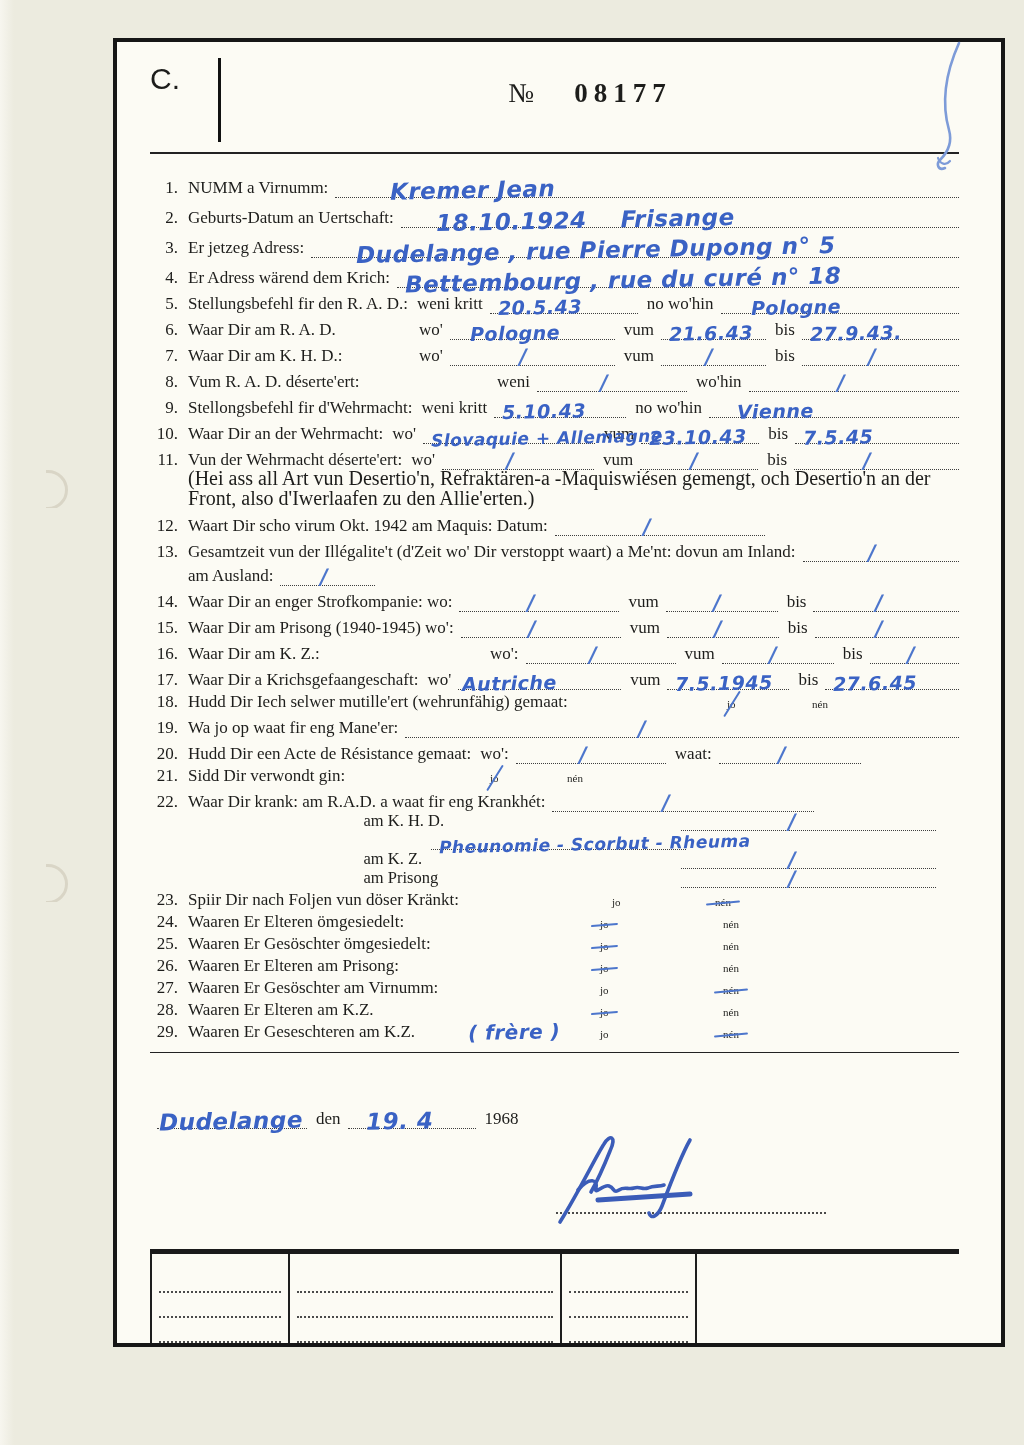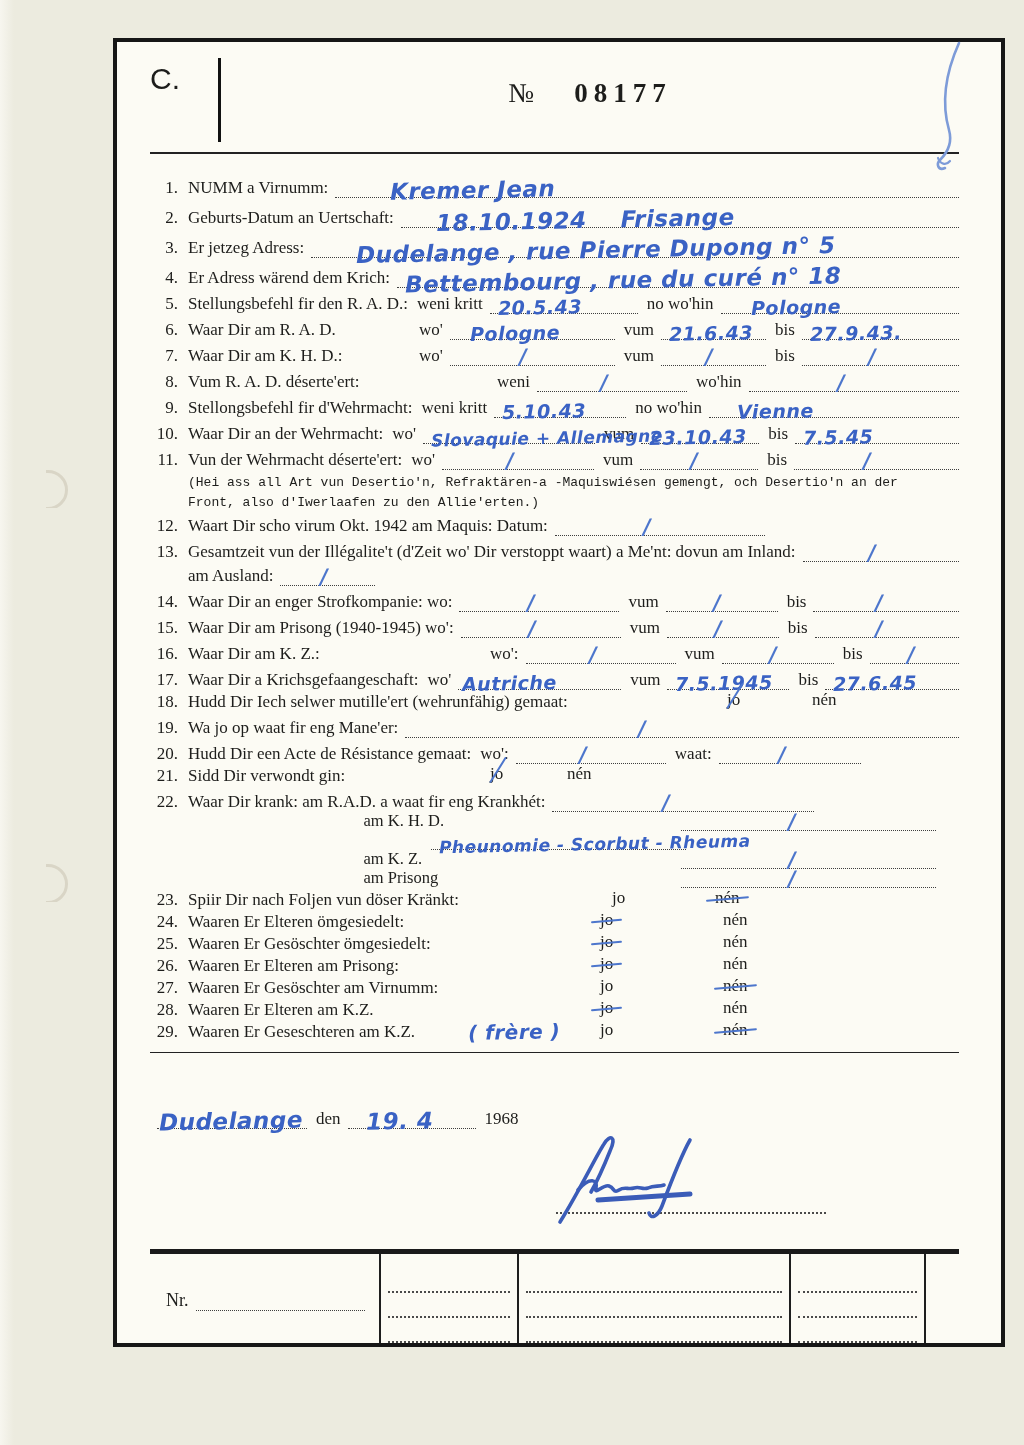--- a/index.html
+++ b/index.html
@@ -35,25 +35,25 @@
   .pre { margin-left:9px; white-space:nowrap; flex:none; }
   .dots { border-bottom:1.7px dotted #3e3e3e; height:14px; position:relative; margin-left:7px; flex:none; }
   .dots.grow { flex:1; }
   .hw {
     position:absolute; left:8px; bottom:-5px; white-space:nowrap;
     font-family:"DejaVu Sans", sans-serif; font-style:italic; font-weight:bold;
     color:#3a62c4; font-size:19px; letter-spacing:.5px; transform:rotate(-1.2deg);
   }
   .hw.big { font-size:23px; bottom:-6px; }
   .hw.slash { font-size:21px; font-weight:600; color:#4d76cc; left:42%; bottom:-4px; }
-  .noterow { display:flex; height:20px; font-size:13px; align-items:flex-end;font-family:Liberation Mono, monospace; }
+  .noterow { display:flex; height:20px; font-size:20px; align-items:flex-end; }
   .noterow .notetext { margin-left:38px; white-space:nowrap; }
   .subrow { display:flex; height:19px; font-size:16.5px; align-items:flex-end; position:relative;justify-content:center; }
   .sublbl { margin-left:190px; width:310px; flex:none; white-space:nowrap; }
-  .jo,.nen { position:absolute; bottom:2px; font-size:17px; }
+  .jo,.nen { position:absolute; bottom:2px; font-size:11px; }
   .mark-line::after {
     content:''; position:absolute; left:-9px; right:-9px; top:52%; height:2.2px;
     background:#4d76cc; transform:rotate(-5deg); border-radius:2px;
   }
   .mark-slash::after {
     content:''; position:absolute; left:52%; top:-9px; height:30px; width:2.2px;
     background:#4d76cc; transform:rotate(32deg); border-radius:2px;
   }
   .yn-hw { bottom:-2px; font-size:20px; }
 
@@ -435,24 +435,20 @@
         <span class="hw big" style="left:2px;">Dudelange</span>
       </span>
       <span class="pre">den</span>
       <span class="dots" style="width:128px;">
         <span class="hw big" style="left:18px;">19. 4</span>
       </span>
       <span class="pre">1968</span>
     </div>
 
     <div class="btable">
-      <div class="bcell bc1">
-        <span class="nr">Nr.</span>
-        <span class="dots"></span>
-      </div>
       <div class="bcell bc2">
           <div class="cdots"></div>
           <div class="cdots"></div>
           <div class="cdots"></div>
         </div>
       <div class="bcell bc3">
           <div class="cdots"></div>
           <div class="cdots"></div>
           <div class="cdots"></div>
         </div>

